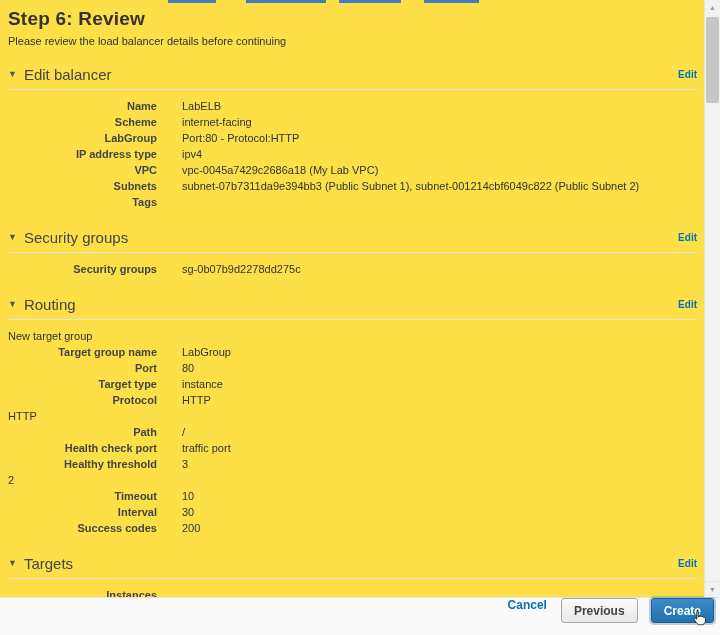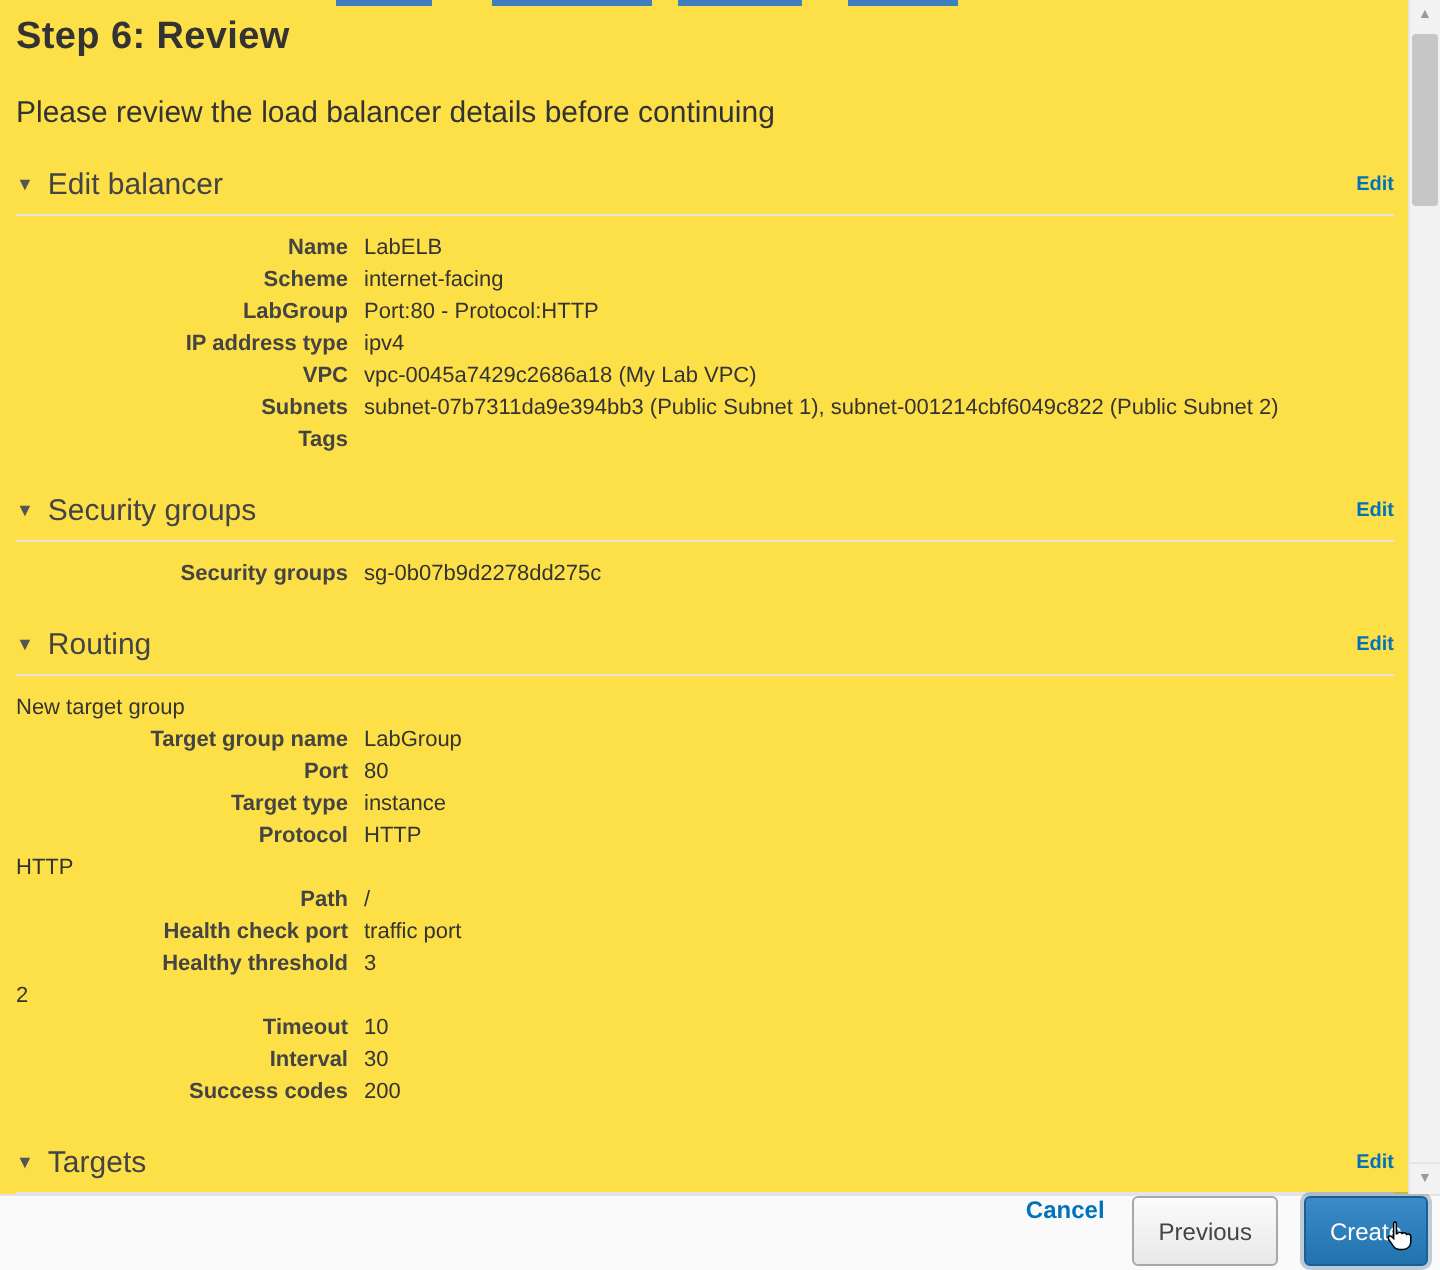--- a/index.html
+++ b/index.html
@@ -19,21 +19,21 @@
   .tf2 { left: 246px; width: 80px; }
   .tf3 { left: 339px; width: 62px; }
   .tf4 { left: 424px; width: 55px; }
 
   .content {
     position: absolute; left: 0; top: 0; right: 17px; bottom: 38px;
     padding: 8px 6px 0 8px;
     overflow: hidden;
   }
   .page-title { font-size: 19px; font-weight: bold; color: #333; letter-spacing: .2px; }
-  .page-subtitle { font-size: 15px; color: #333; margin-top: 18px; }
+  .page-subtitle { font-size: 11px; color: #333; margin-top: 5px; }
 
   .section { margin-top: 19px; }
   .sec-head {
     display: flex; align-items: center;
     padding-bottom: 6px;
     border-bottom: 1px solid #e4e4e4;
   }
   .tri { font-size: 9px; color: #555; margin-right: 7px; cursor: pointer; line-height: 1; }
   .sec-title { font-size: 15px; color: #444; }
   .edit-link {
@@ -42,40 +42,40 @@
     font-size: 10px;
     text-decoration: none;
     cursor: pointer;
     font-weight: bold;
   }
   .rows { margin-top: 8px; }
   .row { display: flex; line-height: 16px; font-size: 11px; }
   .lab {
     width: 174px; flex: 0 0 174px;
     text-align: right; font-weight: bold; color: #444;
-    padding-right: 8px;
+    padding-right: 25px;
     white-space: nowrap;
   }
   .val { color: #333; white-space: nowrap; }
 
   
   .footer {
     position: absolute; left: 0; right: 0; bottom: 0; height: 38px;
     background: #fafafa;
     border-top: 1px solid #e3e3e3;
     display: flex; justify-content: flex-end;
     padding-right: 6px;
   }
   .cancel-link {
     color: var(--link, #0073bb); font-size: 12px; font-weight: bold;
     text-decoration: none; cursor: pointer; margin-right: 14px;
   }
   .btn {
-    height: 35px; padding: 0 12px;
-    font-family: inherit; font-size: 12px; font-weight: normal;
+    height: 25px; padding: 0 12px;
+    font-family: inherit; font-size: 12px; font-weight: bold;
     border-radius: 3px; cursor: pointer;
   }
   .btn.secondary {
     color: #444;
     background: linear-gradient(#fbfbfb, #e8e8e8);
     border: 1px solid #a8a8a8;
     margin-right: 13px;
   }
   .btn.primary {
     color: #fff;

